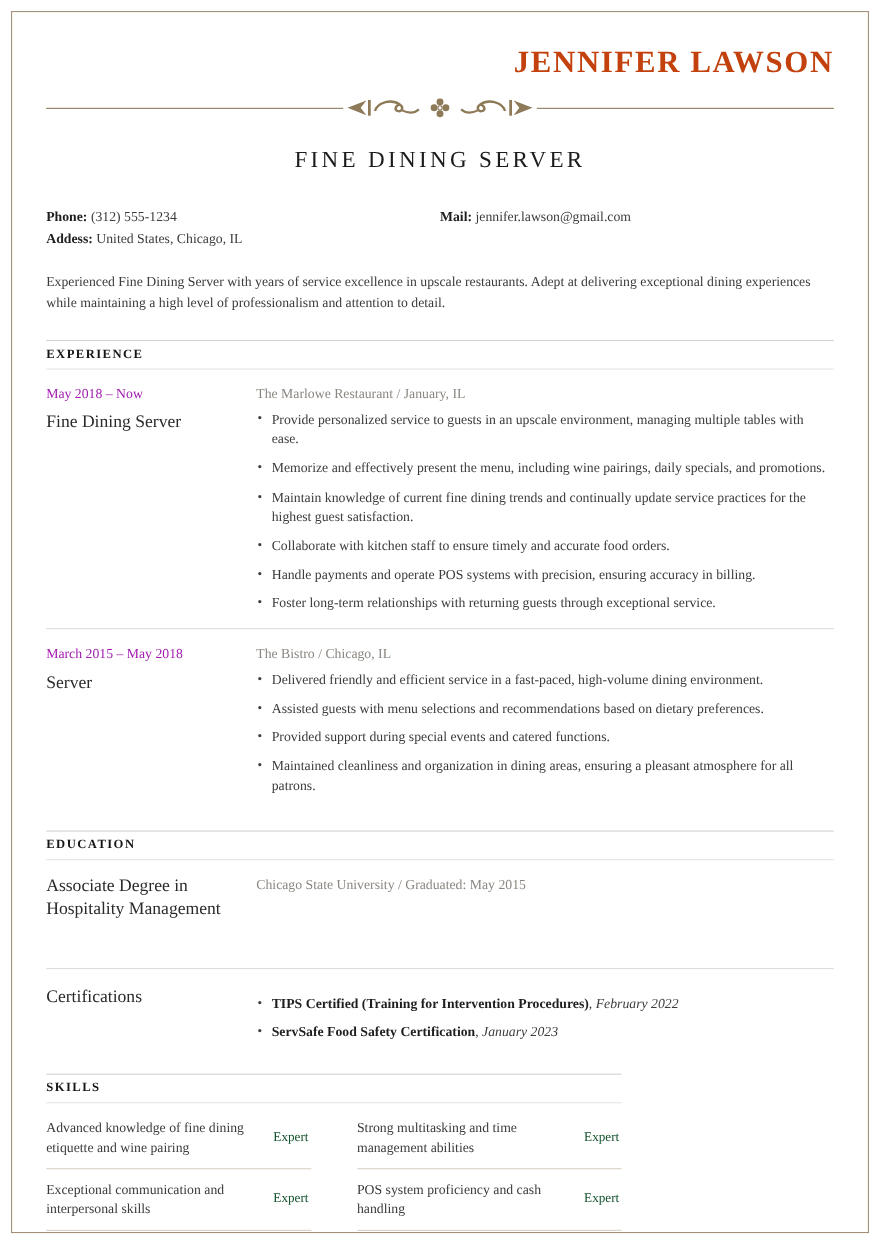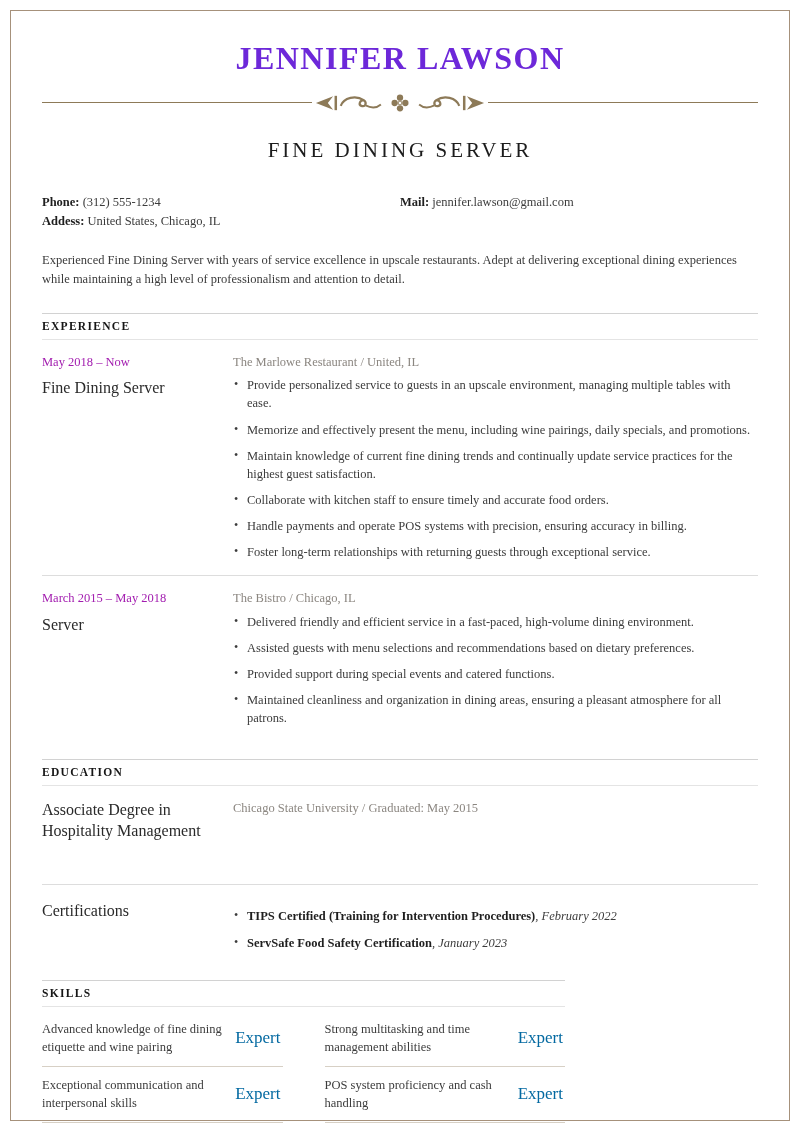--- a/index.html
+++ b/index.html
@@ -3,21 +3,21 @@
 <meta charset="utf-8">
 <style>
   * { margin:0; padding:0; box-sizing:border-box; }
   html,body { background:#fff; }
   body { width:800px; height:1131px; font-family:"Liberation Serif","DejaVu Serif",serif; color:#3b3b3b; }
   .page { position:relative; width:800px; height:1131px; background:#ffffff; overflow:hidden; }
   .frame { position:absolute; inset:10px; border:1px solid #a6917b; pointer-events:none; }
   .content { padding:42px 42px 0 42px; }
 
   
-  .name { text-align:center; font-size:32px; line-height:1.05; font-weight:700; letter-spacing:1.5px; color:#6d28d9; }
+  .name { text-align:right; font-size:28px; line-height:1.05; font-weight:700; letter-spacing:1.5px; color:#c2410c; }
   .ornament-row { display:flex; align-items:center; margin-top:16px; height:22px; }
   .ornament-row .rule { flex:1; height:1px; background:#8d7a58; }
   .ornament-row svg { flex:0 0 auto; margin:0 2px; }
   .subtitle { text-align:center; font-size:21px; letter-spacing:3px; margin-top:24px; color:#1c1c1c; font-weight:400; }
 
   
   .contact { display:grid; grid-template-columns:1fr 1fr; margin-top:30px; font-size:12.5px; line-height:1.55; }
   .contact b { color:#1f1f1f; }
   .contact .cell { white-space:nowrap; }
 
@@ -38,21 +38,21 @@
   .entry ul li { position:relative; padding-left:14px; font-size:12.5px; line-height:1.45; margin-bottom:8px; color:#3b3b3b; }
   .entry ul li::before { content:"•"; position:absolute; left:1px; top:0; font-size:12px; color:#3b3b3b; }
   .divider { border:none; border-top:1px solid #dddddd; margin:6px 0 0 0; }
   .cert-li b { color:#1f1f1f; }
   .cert-li i { color:#3b3b3b; }
 
   
   .skills-grid { width:523px; margin-top:4px; display:grid; grid-template-columns:1fr 1fr; column-gap:42px; }
   .skill { display:flex; justify-content:space-between; align-items:center; border-bottom:1px solid #d7d0c5; padding:9px 0 10px; }
   .skill .sname { font-size:12.5px; line-height:1.45; max-width:182px; color:#3b3b3b; }
-  .skill .slevel { font-size:17px; color:#0369a1; padding-right:2px; }
+  .skill .slevel { font-size:12px; color:#14532d; padding-right:2px; }
 </style>
 </head>
 <body>
 
 <div class="page">
   <div class="frame"></div>
   <div class="content">
 
     <h1 class="name">JENNIFER LAWSON</h1>
 
@@ -91,21 +91,21 @@
     <div class="sec-head">
       <h2>EXPERIENCE</h2>
     </div>
 
     <div class="entry">
       <div>
         <div class="dates">May 2018 – Now</div>
         <div class="etitle">Fine Dining Server</div>
       </div>
       <div>
-        <div class="company">The Marlowe Restaurant / United, IL</div>
+        <div class="company">The Marlowe Restaurant / January, IL</div>
         <ul>
           <li>Provide personalized service to guests in an upscale environment, managing multiple tables with ease.</li>
           <li>Memorize and effectively present the menu, including wine pairings, daily specials, and promotions.</li>
           <li>Maintain knowledge of current fine dining trends and continually update service practices for the highest guest satisfaction.</li>
           <li>Collaborate with kitchen staff to ensure timely and accurate food orders.</li>
           <li>Handle payments and operate POS systems with precision, ensuring accuracy in billing.</li>
           <li>Foster long-term relationships with returning guests through exceptional service.</li>
         </ul>
       </div>
     </div>

